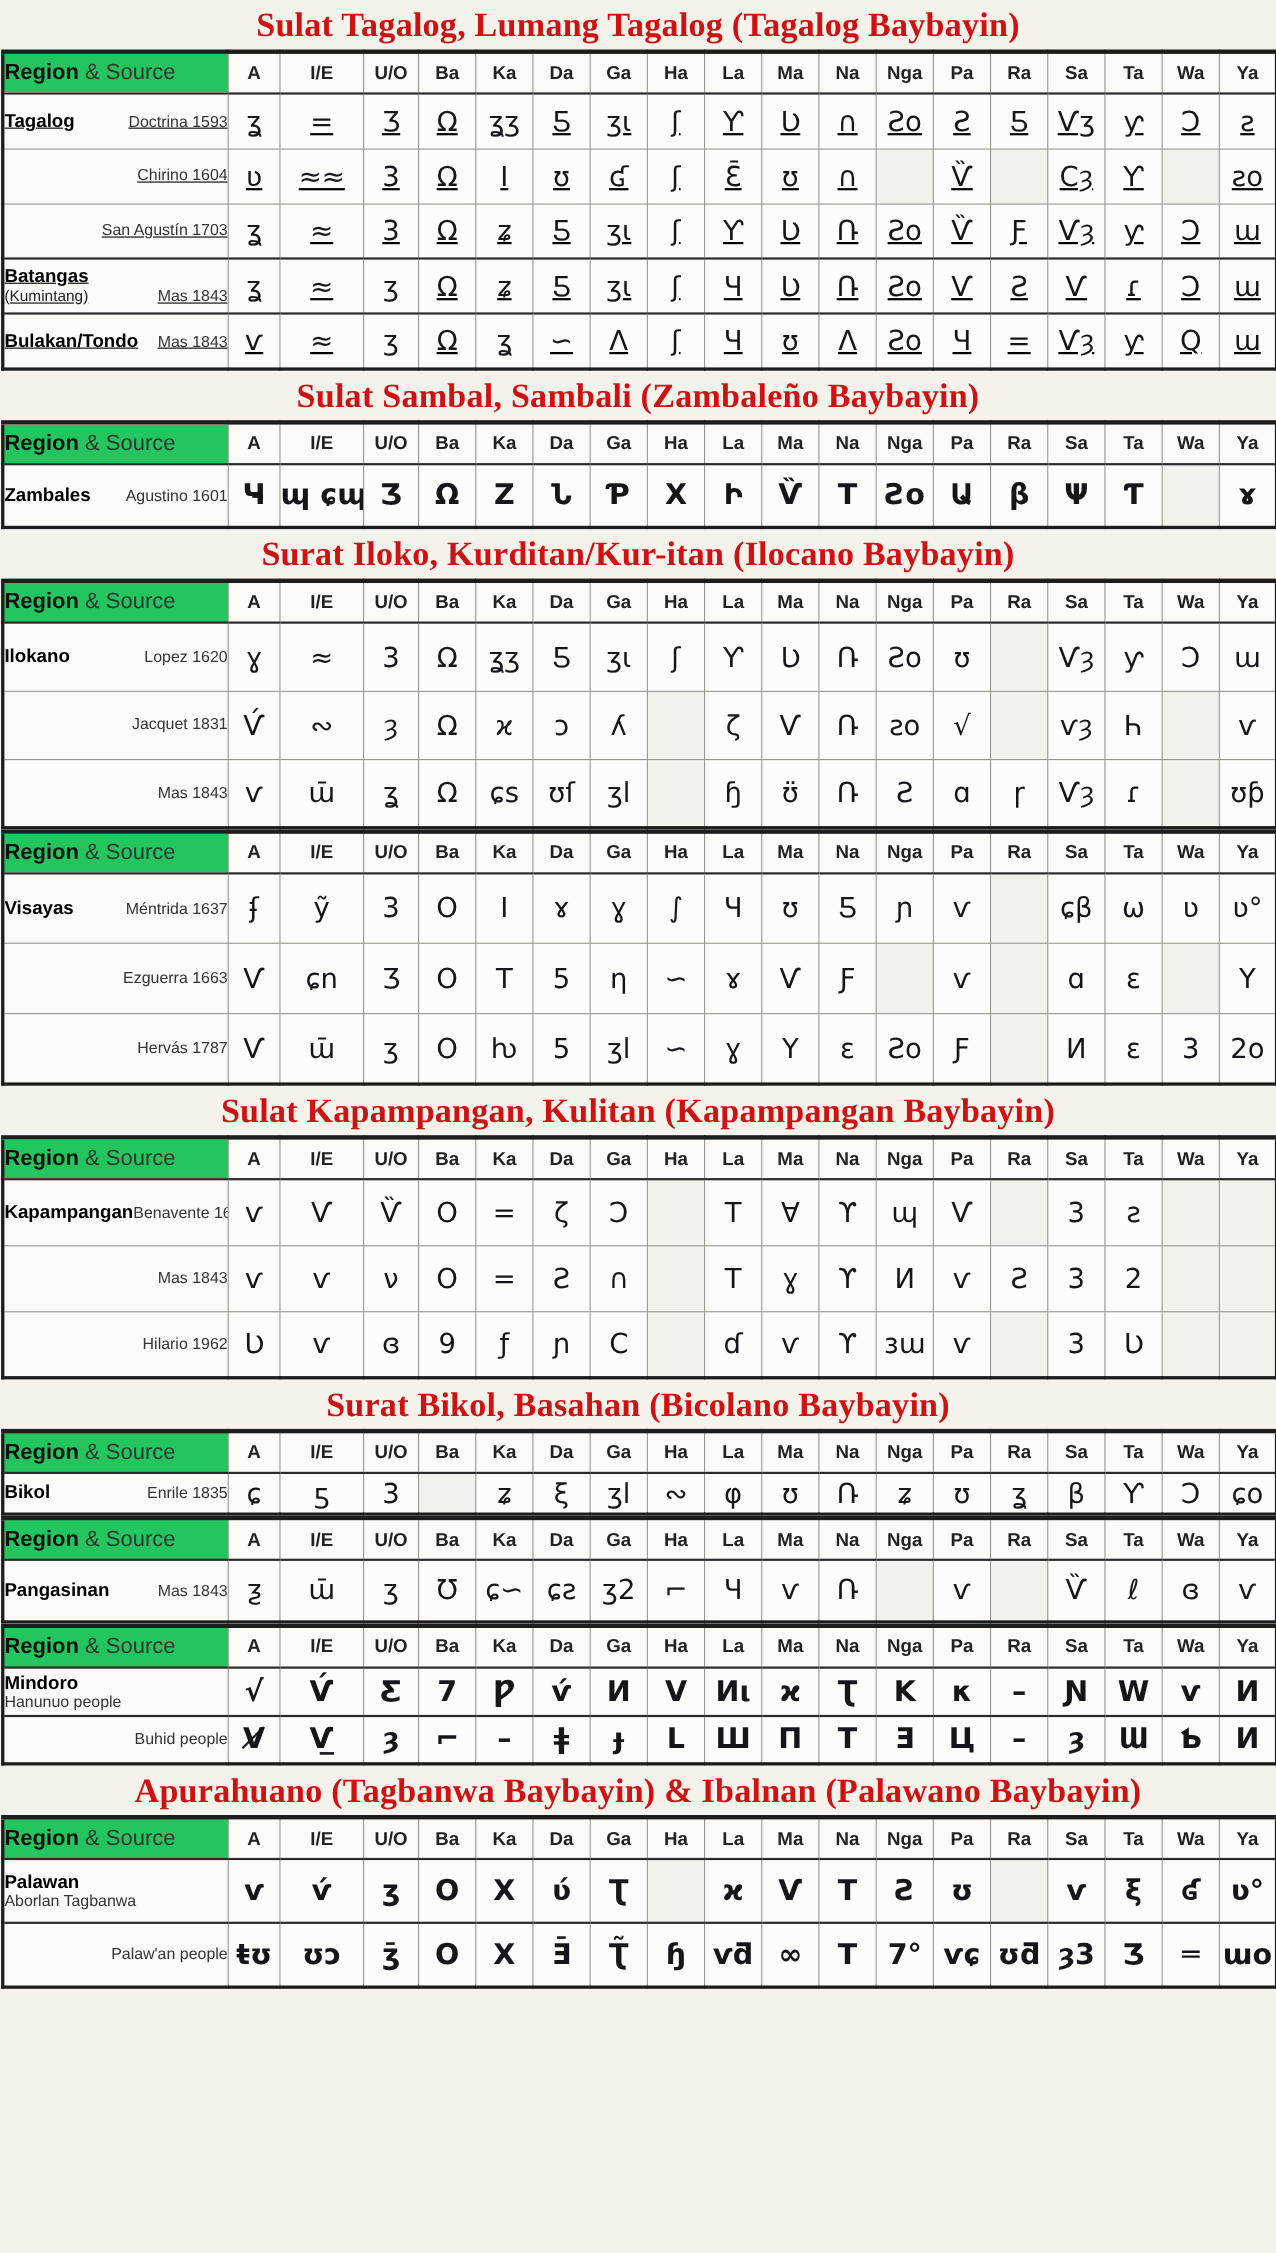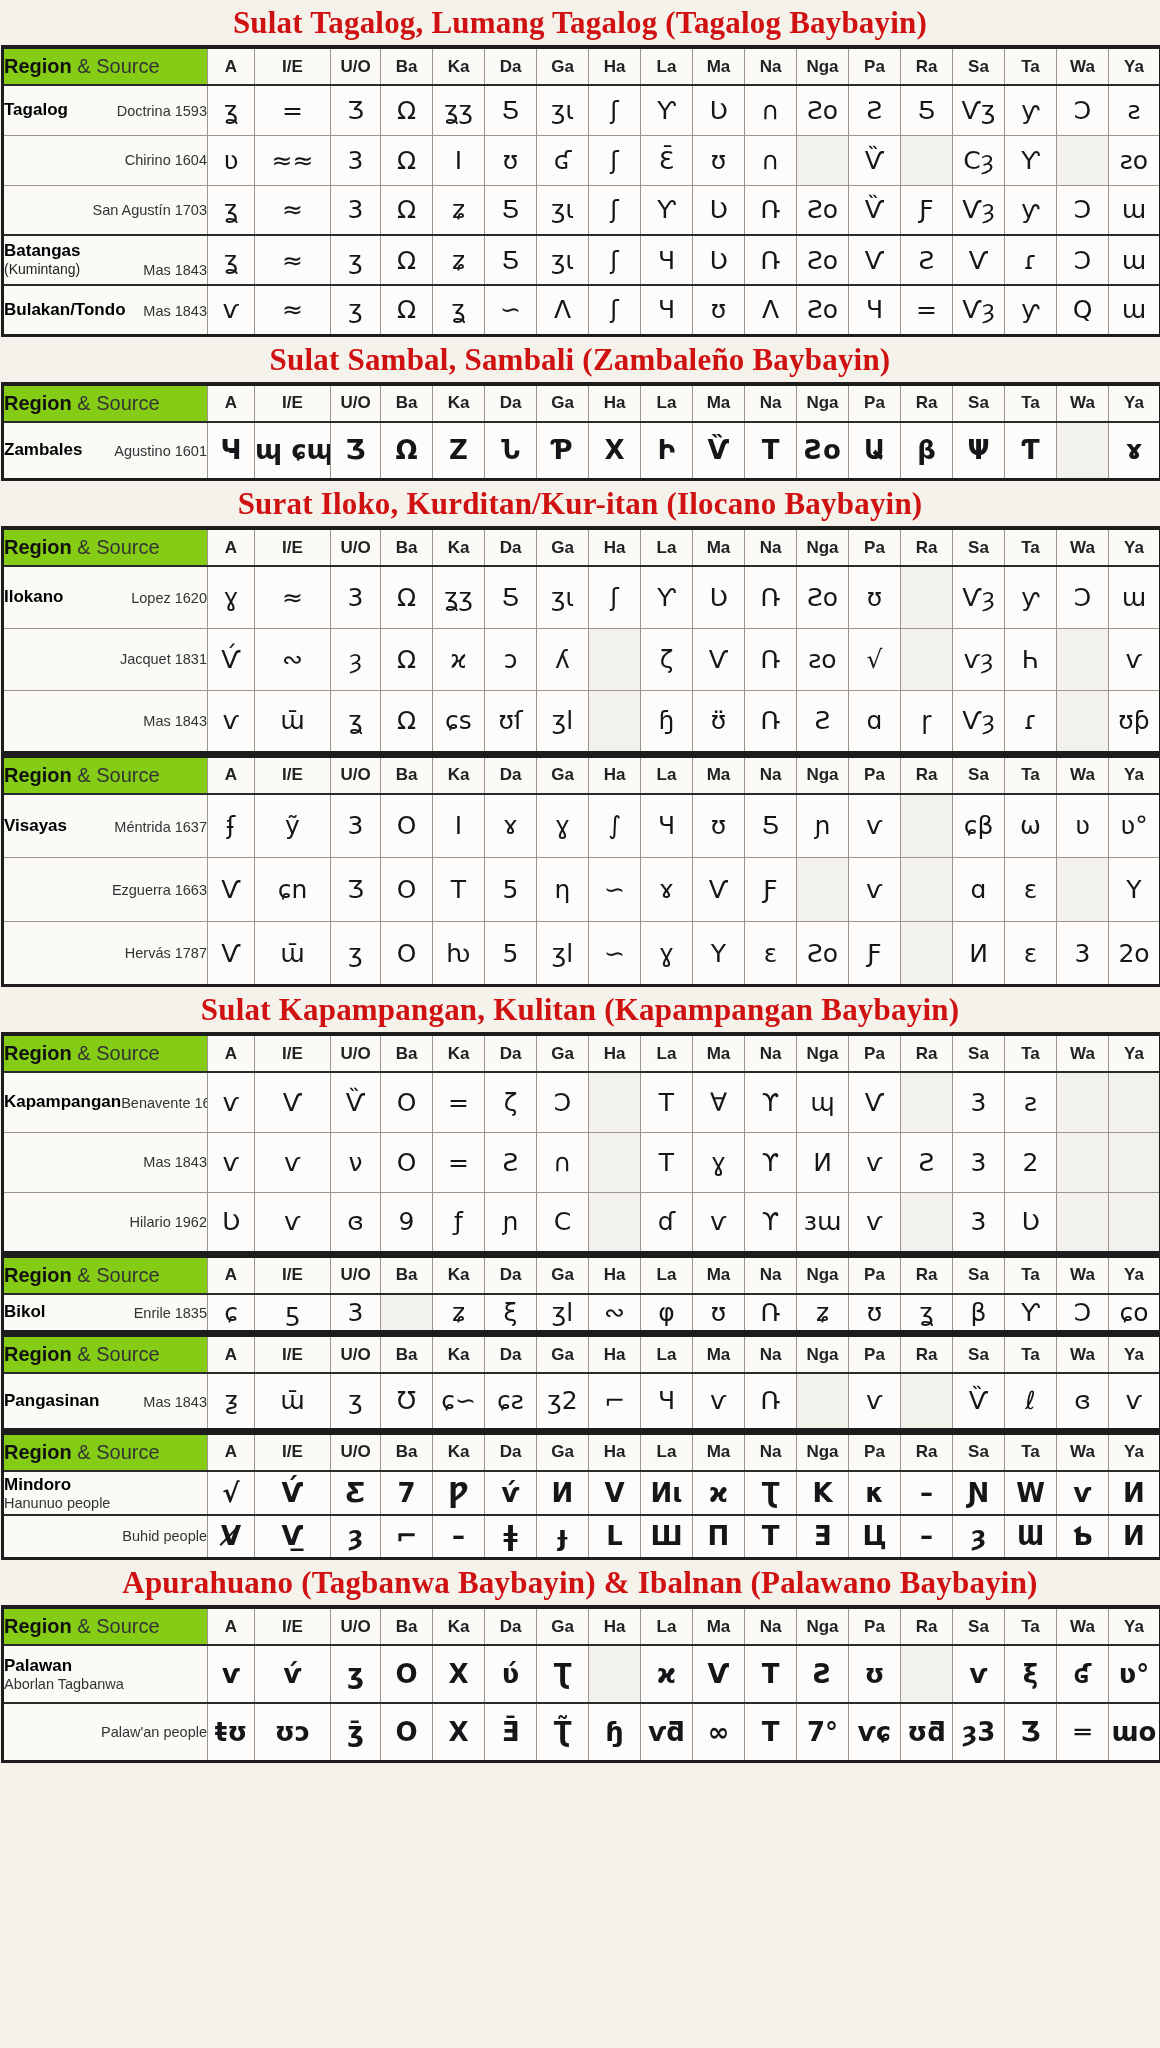--- a/index.html
+++ b/index.html
@@ -32,21 +32,21 @@
     border:1px solid #9a968e;
     padding:0;
     overflow:hidden;
     white-space:nowrap;
   }
   th.rs{
     border-right:2px solid #2a2a2a;
     text-align:left;
     padding-left:6px;
     font-size:20px;
-    background:#84cc16;
+    background:#22c55e;
   }
   th.rs .b{font-weight:bold;color:#111;}
   th.rs .r{font-weight:normal;color:#333;}
   th.col{
     font-size:17px;font-weight:bold;color:#222;
     background:#fbfaf7;
     border-bottom:2px solid #2a2a2a;
     text-align:center;
   }
   tr.hdr{height:38px;}
@@ -67,21 +67,21 @@
     text-align:center;
     vertical-align:middle;
     font-family:"DejaVu Sans",sans-serif;
     font-size:25px;
     color:#16161a;
   }
   td.glyph.bold{font-weight:bold;font-size:26px;}
   td.glyph.empty{background:#f3f1ec;}
   tr.gstart td{border-top:2.5px solid #2a2a2a;}
   
-  .s0 tbody tr{height:50px;}
+  .s0 tbody tr{height:50px;text-decoration:underline;}
   .s1 tbody tr{height:58px;}
   .s2 tbody tr{height:62px;}
   .s3 tbody tr{height:64px;}
   .s4 tbody tr{height:60px;}
   .s5 tbody tr{height:38px;}
   .s6 tbody tr{height:56px;}
   .s7 tbody tr{height:44px;}
   .s8 tbody tr{height:58px;}
 </style>
 </head>
@@ -731,20 +731,21 @@
             <td class="glyph">ɜɯ</td>
             <td class="glyph">ѵ</td>
             <td class="glyph empty"></td>
             <td class="glyph">3</td>
             <td class="glyph">Ʋ</td>
             <td class="glyph empty"></td>
             <td class="glyph empty"></td>
           </tr>
         </tbody>
       </table>
+      <div class="section-title" style="color: rgb(207, 18, 17);">Surat Bikol, Basahan (Bicolano Baybayin)</div>
       <table class="cmp s5">
         <colgroup>
           <col style="width: 205px;">
           <col style="width: 47px;">
           <col style="width: 76px;">
           <col style="width: 50px;">
           <col style="width: 52px;">
           <col style="width: 52px;">
           <col style="width: 52px;">
           <col style="width: 52px;">

